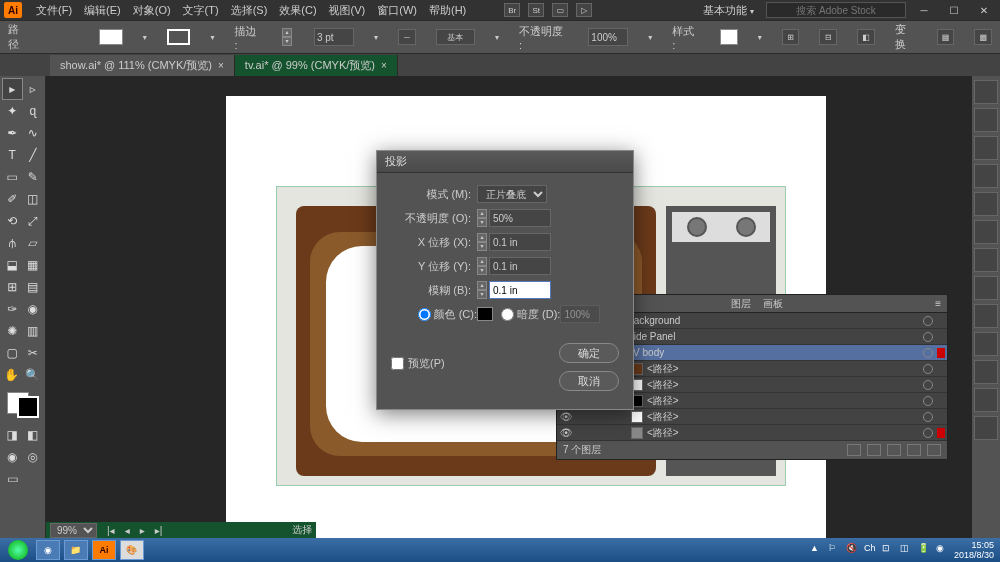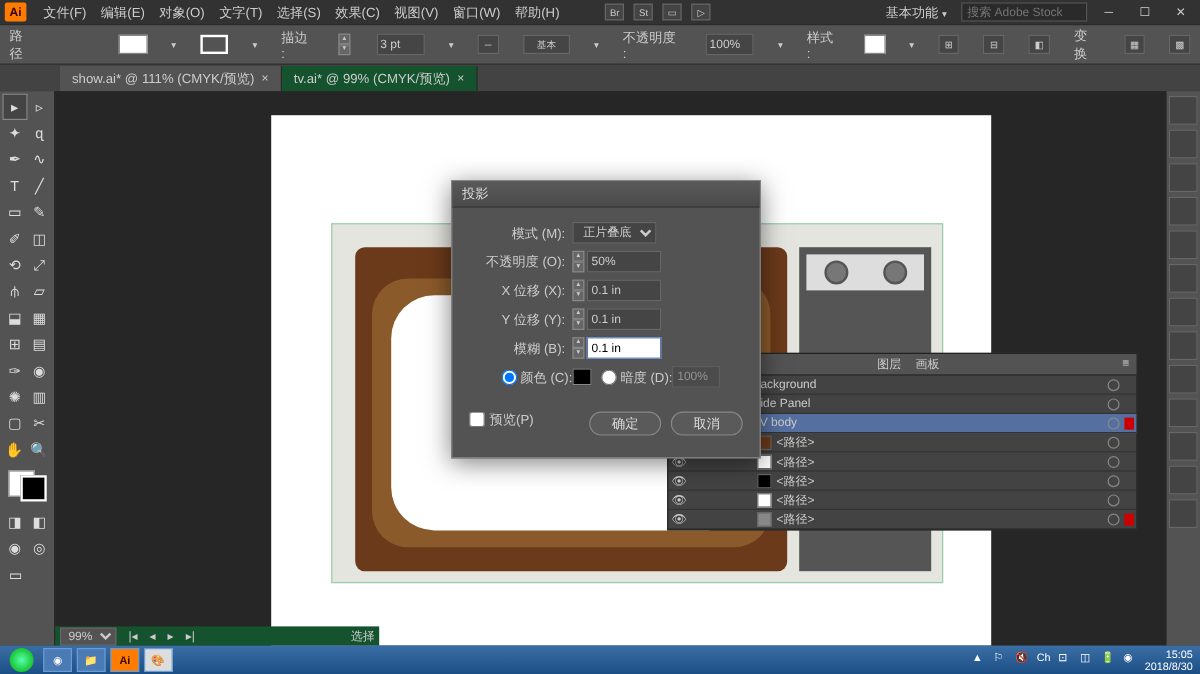--- a/index.html
+++ b/index.html
@@ -5,21 +5,21 @@
 * { margin: 0; padding: 0; box-sizing: border-box; font-family: "Microsoft YaHei", Arial, sans-serif; }
 body { width: 1000px; height: 562px; background: #323232; overflow: hidden; position: relative; }
 
 
 .titlebar { height: 20px; background: #323232; display: flex; align-items: center; padding: 0 4px; color: #ccc; font-size: 11px; }
 .ai-logo { width: 18px; height: 16px; background: #ff7c00; color: #330000; font-weight: bold; font-size: 10px; display: flex; align-items: center; justify-content: center; border-radius: 2px; margin-right: 8px; }
 .menu-item { padding: 0 6px; cursor: pointer; }
 .title-icons { margin-left: 32px; display: flex; gap: 8px; }
 .ti { width: 16px; height: 14px; background: #444; border: 1px solid #666; font-size: 8px; display: flex; align-items: center; justify-content: center; }
 .title-right { margin-left: auto; display: flex; align-items: center; gap: 6px; }
-.search-box { background: #2a2a2a; border: 1px solid #555; color: #888; font-size: 10px; padding: 1px 4px; width: 105px; height: 16px; }
+.search-box { background: #2a2a2a; border: 1px solid #555; color: #888; font-size: 10px; padding: 1px 4px; width: 140px; height: 16px; text-align: center; }
 .win-btn { width: 24px; height: 16px; color: #ccc; display: flex; align-items: center; justify-content: center; font-size: 10px; }
 
 
 .optbar { height: 34px; background: #535353; border-top: 1px solid #2a2a2a; border-bottom: 1px solid #2a2a2a; display: flex; align-items: center; padding: 0 8px; color: #ccc; font-size: 11px; gap: 20px; }
 .swatch { width: 24px; height: 16px; background: #fff; border: 1px solid #888; }
 .numfield { background: #454545; border: 1px solid #666; color: #ccc; padding: 1px 2px; width: 40px; height: 18px; font-size: 10px; }
 .droparrow { font-size: 8px; color: #ccc; }
 .optbtn { width: 18px; height: 16px; background: #454545; border: 1px solid #666; display: flex; align-items: center; justify-content: center; font-size: 8px; }
 
 
@@ -60,21 +60,21 @@
 .dlg-body { padding: 12px 14px; color: #ccc; font-size: 11px; }
 .dlg-row { display: flex; align-items: center; margin-bottom: 6px; }
 .dlg-lbl { width: 80px; text-align: right; margin-right: 6px; }
 .dlg-sel { background: #444; border: 1px solid #666; color: #ccc; padding: 1px 4px; font-size: 10px; height: 18px; }
 .dlg-input { background: #454545; color: #ccc; border: 1px solid #666; width: 62px; height: 18px; padding: 0 3px; font-size: 10px; }
 .dlg-input.active { background: #fff; color: #000; border: 1px solid #5577bb; }
 .spinner { width: 10px; height: 18px; display: flex; flex-direction: column; margin-right: 2px; }
 .sp { flex:1; background:#666; border:1px solid #888; font-size:6px; text-align:center; line-height:7px; }
 .dlg-radio { margin: 0 3px 0 8px; }
 .dlg-check { margin-right: 4px; }
-.dlg-btns { display: flex; justify-content: flex-end; gap: 8px; margin-top: 8px; }
+.dlg-btns { display: flex; justify-content: flex-end; gap: 8px; margin-top: 8px; flex-direction: column; }
 .dlg-btn { width: 60px; height: 20px; background: #5a5a5a; border: 1px solid #888; border-radius: 10px; color: #ddd; font-size: 11px; display: flex; align-items: center; justify-content: center; cursor: pointer; }
 .color-chip { width: 16px; height: 14px; background: #000; border: 1px solid #888; display: inline-block; vertical-align: middle; }
 
 
 .layers-panel { position: absolute; left: 556px; top: 294px; width: 392px; background: #434343; border: 1px solid #222; z-index: 90; font-size: 10px; color: #ccc; }
 .lp-head { height: 18px; background: #535353; display: flex; align-items: center; padding: 0 6px; border-bottom: 1px solid #222; }
 .lp-tab { padding: 0 6px; }
 .lp-body { }
 .layer-row { height: 16px; display: flex; align-items: center; border-bottom: 1px solid #333; padding: 0 2px; }
 .layer-row.sel { background: #5570a0; }
@@ -418,20 +418,29 @@
     <div class="layer-row">
         <span class="eye">👁</span>
         <span class="lock"></span>
         <span class="indent" style="width:44px"></span>
         <span class="thumb g"></span>
         <span class="layer-name">&lt;路径&gt;</span>
         <span class="target"></span>
         <span class="sel-box on"></span>
       </div>
   </div>
+  <div class="lp-foot">
+    <span>7 个图层</span>
+    <span style="margin-left:auto"></span>
+    <span class="lp-icon"></span>
+    <span class="lp-icon"></span>
+    <span class="lp-icon"></span>
+    <span class="lp-icon"></span>
+    <span class="lp-icon"></span>
+  </div>
 </div>
 
 <div class="status">
   <select class="zoom-sel"><option>99%</option></select>
   <span>|◂</span>
   <span>◂</span>
   <span>▸</span>
   <span>▸|</span>
   <span style="margin-left:120px">选择</span>
 </div>

